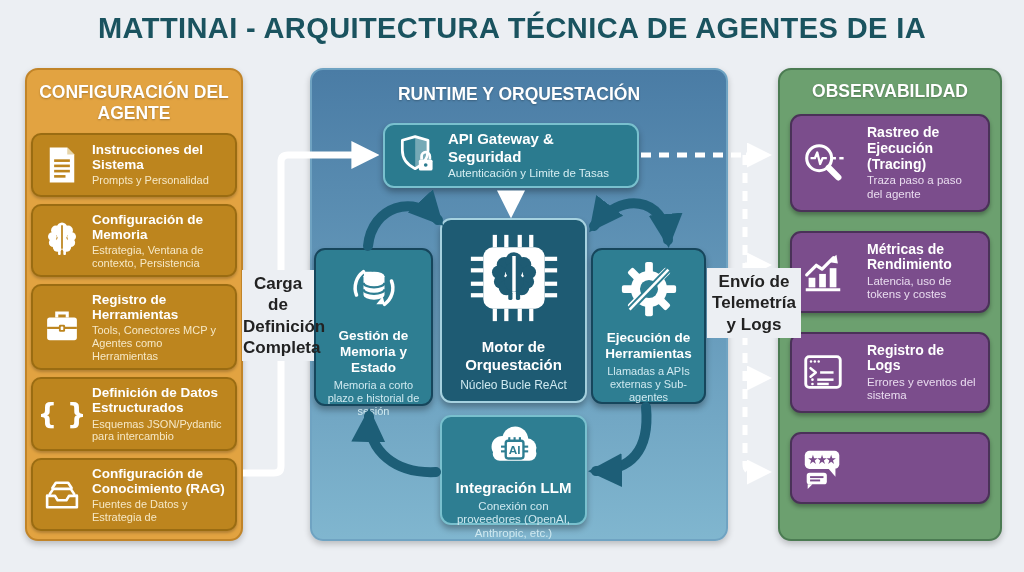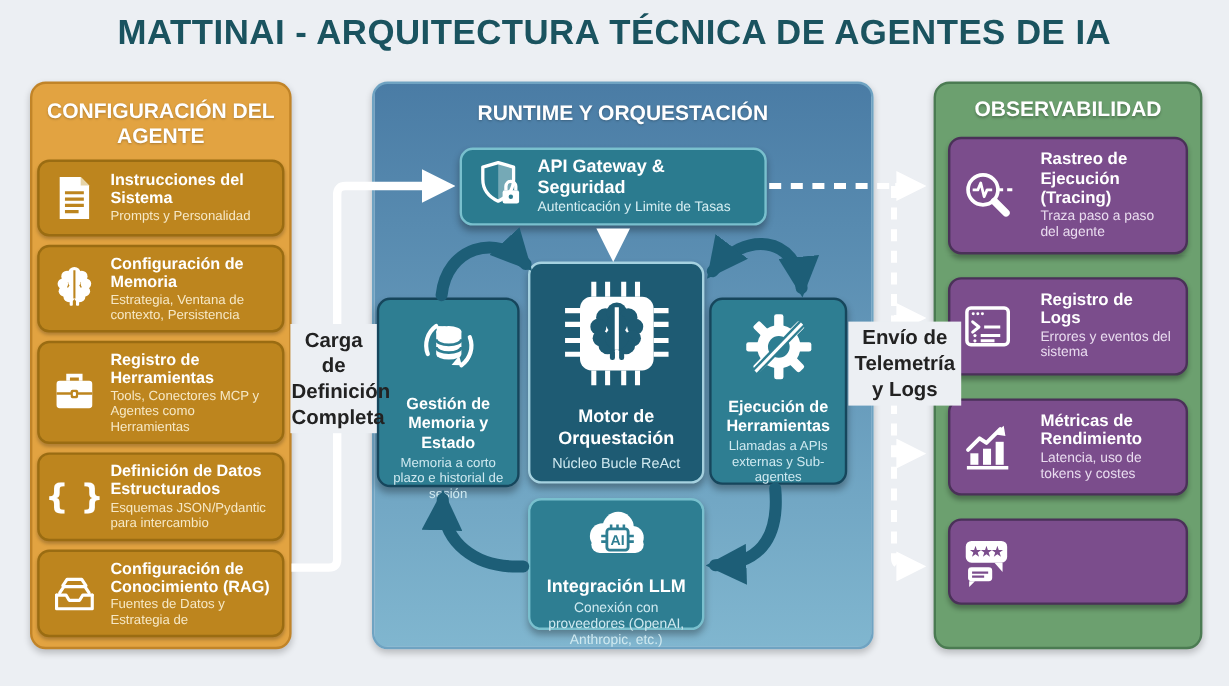--- a/index.html
+++ b/index.html
@@ -334,54 +334,54 @@
         </span>
         <span>
           <div class="card-title">Rastreo de Ejecución (Tracing)</div>
           <div class="card-sub">Traza paso a paso del agente</div>
         </span>
       </div>
 
       <div class="purple-card">
         <span class="p-icon">
           <svg width="46" height="46" viewBox="0 0 48 48">
+            <line x1="6" y1="42.5" x2="42" y2="42.5" stroke="#fff" stroke-width="3"></line>
+            <g fill="#fff">
+              <rect x="9" y="30" width="7" height="10"></rect>
+              <rect x="20" y="26" width="7" height="14"></rect>
+              <rect x="31" y="20" width="7" height="20"></rect>
+            </g>
+            <polyline points="7,27 17,17 23,21 35,9" fill="none" stroke="#fff" stroke-width="3.4" stroke-linecap="round" stroke-linejoin="round"></polyline>
+            <polygon points="38,6 39.5,15 29.5,13.5" fill="#fff"></polygon>
+          </svg>
+        </span>
+        <span>
+          <div class="card-title">Métricas de Rendimiento</div>
+          <div class="card-sub">Latencia, uso de tokens y costes</div>
+        </span>
+      </div>
+
+      <div class="purple-card">
+        <span class="p-icon">
+          <svg width="46" height="46" viewBox="0 0 48 48">
             <rect x="6" y="8" width="36" height="32" rx="3.5" fill="none" stroke="#fff" stroke-width="3"></rect>
             <circle cx="11.5" cy="13" r="1.3" fill="#fff"></circle>
               <circle cx="15.5" cy="13" r="1.3" fill="#fff"></circle>
               <circle cx="19.5" cy="13" r="1.3" fill="#fff"></circle>
             <path d="M11 20 l5.5 4.5 L11 29" fill="none" stroke="#fff" stroke-width="2.6" stroke-linecap="round" stroke-linejoin="round"></path>
             <line x1="21" y1="24.5" x2="35" y2="24.5" stroke="#fff" stroke-width="2.6"></line>
             <circle cx="13" cy="32" r="1.4" fill="#fff"></circle>
               <line x1="18" y1="32" x2="35" y2="32" stroke="#fff" stroke-width="2.6"></line>
             <circle cx="13" cy="36.5" r="1.4" fill="#fff"></circle>
               <line x1="18" y1="36.5" x2="30" y2="36.5" stroke="#fff" stroke-width="2.6"></line>
           </svg>
         </span>
         <span>
           <div class="card-title">Registro de Logs</div>
           <div class="card-sub">Errores y eventos del sistema</div>
-        </span>
-      </div>
-
-      <div class="purple-card">
-        <span class="p-icon">
-          <svg width="46" height="46" viewBox="0 0 48 48">
-            <line x1="6" y1="42.5" x2="42" y2="42.5" stroke="#fff" stroke-width="3"></line>
-            <g fill="#fff">
-              <rect x="9" y="30" width="7" height="10"></rect>
-              <rect x="20" y="26" width="7" height="14"></rect>
-              <rect x="31" y="20" width="7" height="20"></rect>
-            </g>
-            <polyline points="7,27 17,17 23,21 35,9" fill="none" stroke="#fff" stroke-width="3.4" stroke-linecap="round" stroke-linejoin="round"></polyline>
-            <polygon points="38,6 39.5,15 29.5,13.5" fill="#fff"></polygon>
-          </svg>
-        </span>
-        <span>
-          <div class="card-title">Métricas de Rendimiento</div>
-          <div class="card-sub">Latencia, uso de tokens y costes</div>
         </span>
       </div>
 
       <div class="purple-card">
         <span class="p-icon">
           <svg width="46" height="46" viewBox="0 0 48 48">
             <rect x="5" y="6" width="36" height="19" rx="5" fill="#fff"></rect>
             <path d="M30 25 l7 8 v-8 z" fill="#fff"></path>
             <g fill="#7B4D8C">
               <path transform="translate(13.5,15.5)" d="M0,-5.2 L1.2,-1.6 L4.9,-1.6 L1.9,0.6 L3.1,4.2 L0,2 L-3.1,4.2 L-1.9,0.6 L-4.9,-1.6 L-1.2,-1.6 Z"></path>

